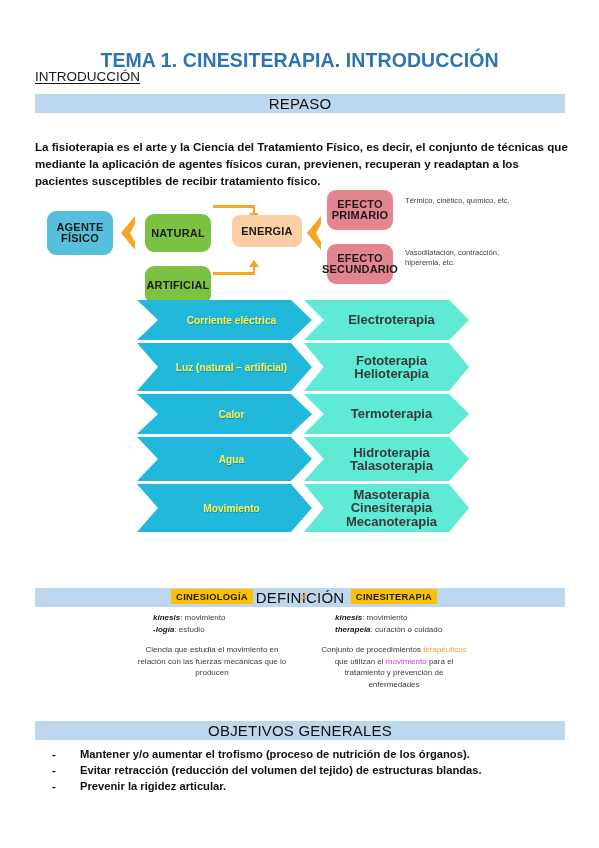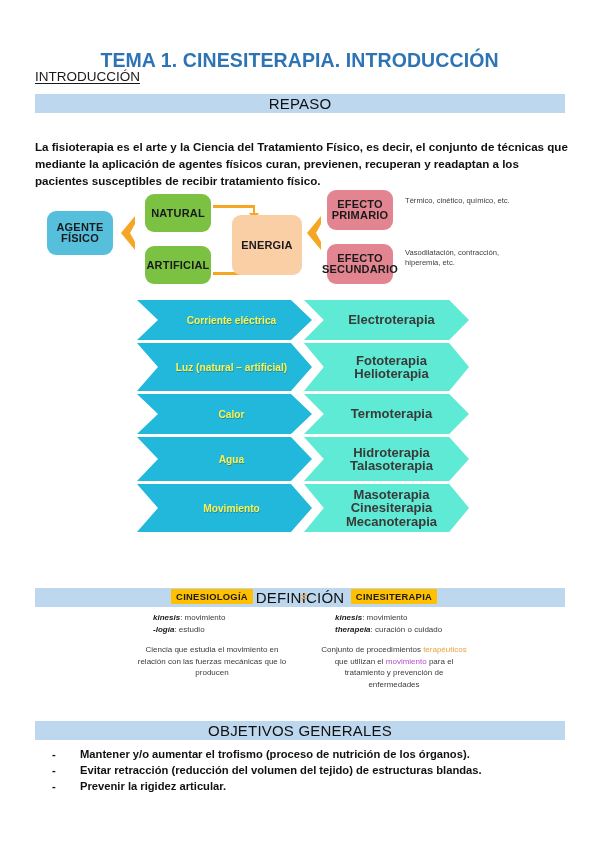--- a/index.html
+++ b/index.html
@@ -93,28 +93,28 @@
     justify-content: center;
     text-align: center;
     font-size: 11px;
     font-weight: bold;
     line-height: 11px;
     letter-spacing: 0.2px;
     color: #1a1a1a;
     box-sizing: border-box;
   }
   .node.blue   { background: #55BFDC; }
-  .node.green  { background: #7DC242; background: #7CC242; }
+  .node.green  { background: #7DC242; background: #7CC242; margin-top: 20px; }
   .node.peach  { background: #FBCFA6; }
   .node.pink   { background: #E38591; }
 
   #node-agente     { left: 12px;  top: 25px;  width: 66px; height: 44px; }
   #node-natural    { left: 110px; top: 8px;   width: 66px; height: 38px; }
   #node-artificial { left: 110px; top: 60px;  width: 66px; height: 38px; }
-  #node-energia    { left: 197px; top: 29px;  width: 70px; height: 60px; }
+  #node-energia    { left: 197px; top: 29px;  width: 70px; height: 32px; border-radius: 8px; }
   #node-primario   { left: 292px; top: 4px;   width: 66px; height: 40px; }
   #node-secundario { left: 292px; top: 58px;  width: 66px; height: 40px; border-radius: 9px; }
 
   .note {
     position: absolute;
     font-size: 7.6px;
     line-height: 10px;
     color: #3c3c3c;
     font-weight: normal;
   }

